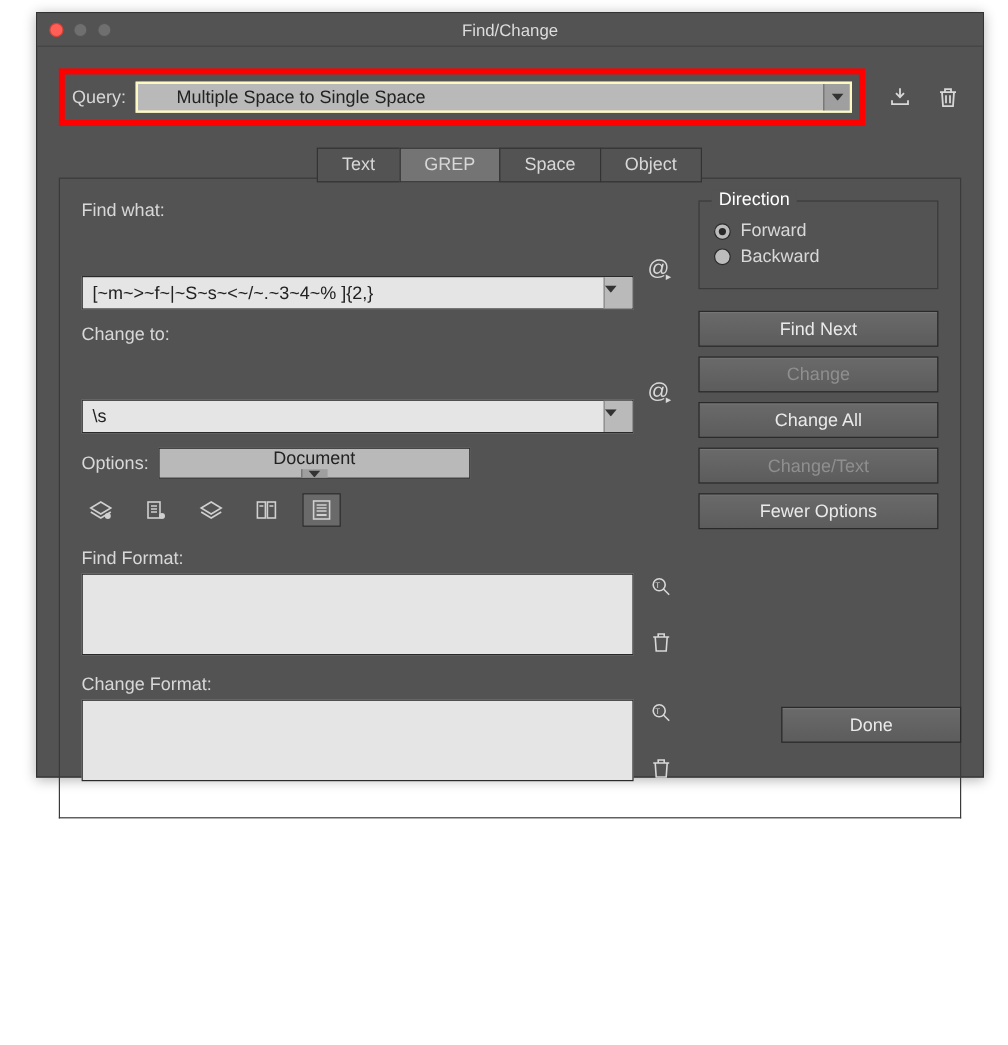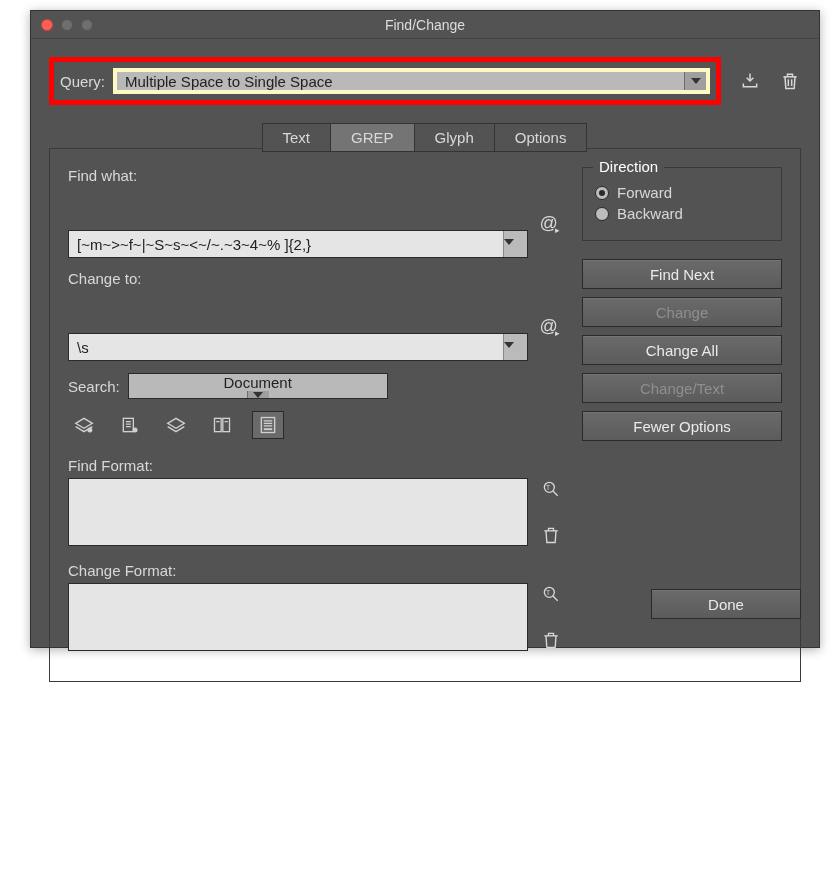--- a/index.html
+++ b/index.html
@@ -9,21 +9,21 @@
 .traffic { display: flex; gap: 8px; padding-left: 10px; }
 .dot { width: 12px; height: 12px; border-radius: 50%; }
 .dot.red { background: #ff5f57; border: 0.5px solid #d14138; }
 .dot.yellow { background: #6f6f6f; border: 0.5px solid #555; }
 .dot.green { background: #6f6f6f; border: 0.5px solid #555; }
 .title { position: absolute; left: 0; right: 0; text-align: center; color: #ddd; font-size: 14px; pointer-events: none; }
 .content { padding: 18px 18px 0 18px; color: #d8d8d8; font-size: 15px; }
 .query-row { display: flex; align-items: center; gap: 8px; border: 5px solid #ff0000; padding: 6px 6px; position: relative; }
 .query-label { color: #d8d8d8; }
 .dropdown { display: flex; align-items: center; background: #b9b9b9; color: #222; height: 26px; border: 1px solid #2a2a2a; position: relative; }
-.dropdown.orange { border: 4px solid #fef9c3; }
+.dropdown.orange { border: 2px solid #fef9c3; padding-left: 24px; }
 .dropdown .dd-text { flex: 1; padding: 0 8px; font-size: 15px; }
 .dropdown .dd-arrow { width: 22px; height: 100%; background: #9f9f9f; border-left: 1px solid #6f6f6f; display: flex; align-items: center; justify-content: center; }
 .dd-arrow svg { width: 10px; height: 6px; }
 .query-dd { flex: 1; }
 .icon-btn-row { display: flex; gap: 18px; margin-left: 18px; align-items: center; }
 .plain-icon { width: 22px; height: 22px; color: #d8d8d8; cursor: pointer; display:flex; align-items:center; justify-content:center; }
 .plain-icon svg { width: 20px; height: 20px; }
 
 .tabs-wrap { display: flex; justify-content: center; margin-top: 18px; }
 .tabs { display: flex; }
@@ -116,22 +116,22 @@
               <path d="M14 10 v8"></path>
           </svg>
         </div>
       </div>
     </div>
 
     <div class="tabs-wrap">
       <div class="tabs">
         <div class="tab">Text</div>
         <div class="tab active">GREP</div>
-        <div class="tab">Glyph</div>
-        <div class="tab">Options</div>
+        <div class="tab">Space</div>
+        <div class="tab">Object</div>
       </div>
     </div>
 
     <div class="top-divider"></div>
     <div class="panel-border">
       <div class="columns">
         <div class="left-col">
 
           <div class="field-group">
             <div class="field-label">Find what:</div>
@@ -157,21 +157,21 @@
                   <svg viewBox="0 0 10 6">
                       <path d="M0 0 L5 6 L10 0 Z" fill="#333"></path>
                     </svg>
                 </div>
               </div>
               <div class="at-icon">@<span class="at-sub">▸</span></div>
             </div>
           </div>
 
           <div class="search-row">
-            <span>Search:</span>
+            <span>Options:</span>
             <div class="dropdown search-dd" style="background:#b9b9b9;flex-direction:column;">
               <div class="dd-text">Document</div>
               <div class="dd-arrow">
                 <svg viewBox="0 0 10 6">
                     <path d="M0 0 L5 6 L10 0 Z" fill="#333"></path>
                   </svg>
               </div>
             </div>
           </div>
 

